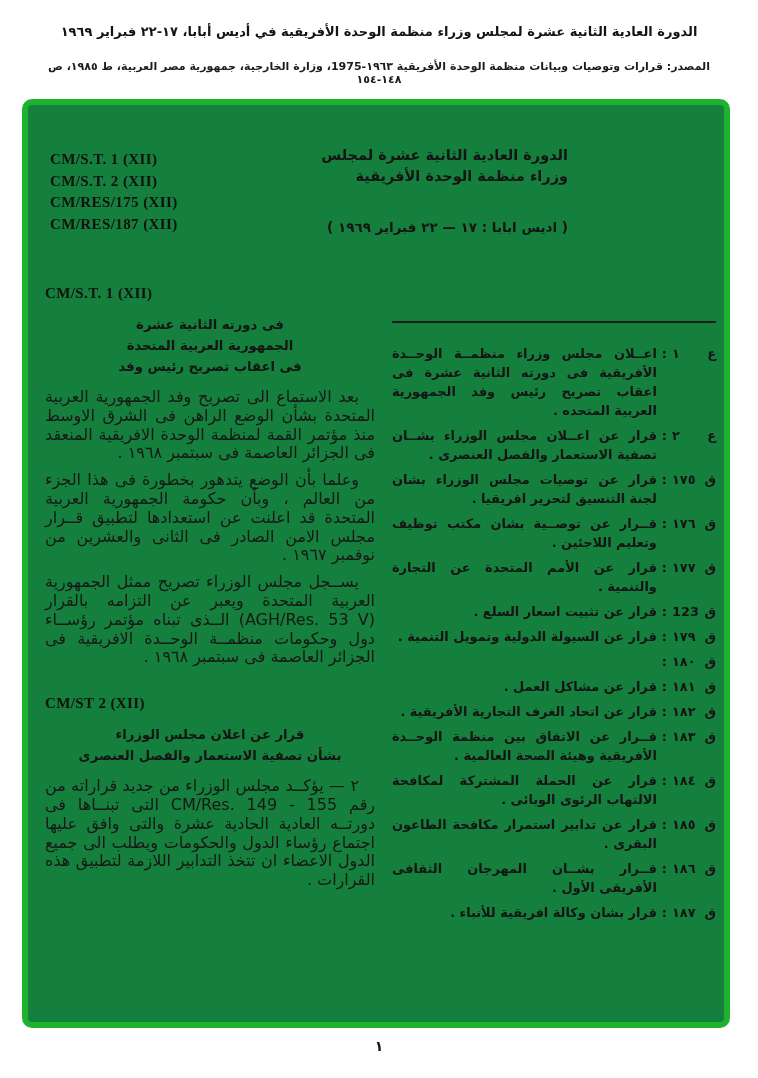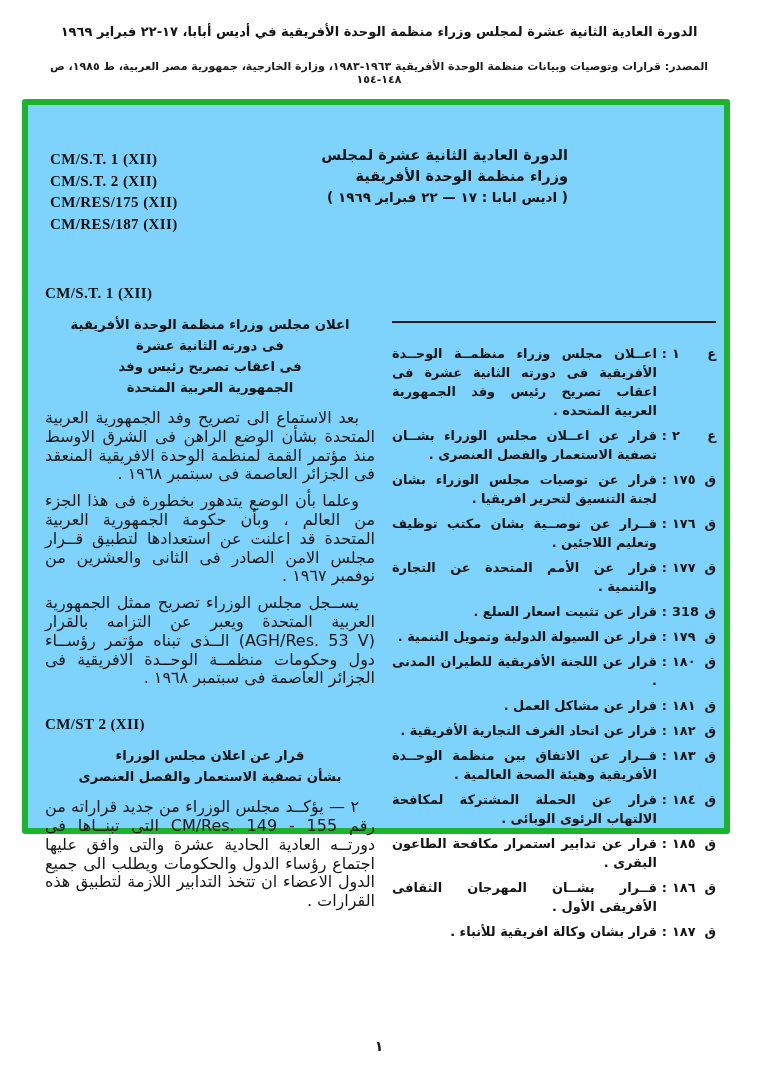--- a/index.html
+++ b/index.html
@@ -11,37 +11,37 @@
   .page-title{
     position:absolute;top:24px;left:30px;right:30px;direction:rtl;
     text-align:center;font-size:13px;font-weight:bold;letter-spacing:0;
   }
   .page-source{
     position:absolute;top:60px;left:38px;right:38px;direction:rtl;
     text-align:center;font-size:11px;font-weight:bold;color:#1c1c1c;
   }
   
   .frame{
-    position:absolute;left:22px;top:99px;width:708px;height:735px;
-    box-sizing:border-box;border:6px solid #1db32e;border-radius:3px;
-    background:#7dd3fc;
+    position:absolute;left:22px;top:99px;width:708px;height:929px;
+    box-sizing:border-box;border:6px solid #1db32e;border-radius:10px;
+    background:#15803d;
   }
   .frame-inner{position:relative;width:100%;height:100%;}
   
   .codes{
     position:absolute;left:22px;top:44px;direction:ltr;
     font-family:"Liberation Serif","DejaVu Serif",serif;
     font-size:15px;line-height:21.5px;letter-spacing:.4px;font-weight:bold;color:#101010;
   }
   
   .session{
     position:absolute;left:272px;top:40px;width:268px;direction:rtl;
     text-align:right;font-weight:bold;font-size:14.5px;line-height:21px;
   }
-  .session-date{font-size:13.5px;font-weight:bold;}
+  .session-date{margin-top:30px;font-size:13.5px;font-weight:bold;}
   
   .col-left{
     position:absolute;left:17px;top:180px;width:330px;direction:rtl;
   }
   .sec-code{
     direction:ltr;text-align:left;
     font-family:"Liberation Serif","DejaVu Serif",serif;
     font-size:15px;font-weight:bold;letter-spacing:.4px;margin:0 0 12px 0;color:#101010;
   }
   .sec-heading{text-align:center;font-weight:bold;font-size:13.2px;line-height:21px;margin:0 0 11px 0;}
@@ -64,21 +64,21 @@
   
   .pagenum{
     position:absolute;top:1038px;left:0;right:0;text-align:center;
     font-size:14px;font-weight:bold;direction:rtl;
   }
 </style>
 </head>
 <body>
 
 <div class="page-title">الدورة العادية الثانية عشرة لمجلس وزراء منظمة الوحدة الأفريقية في أديس أبابا، ١٧-٢٢ فبراير ١٩٦٩</div>
-<div class="page-source">المصدر: قرارات وتوصيات وبيانات منظمة الوحدة الأفريقية ١٩٦٣-١٩٨٣، وزارة الخارجية، جمهورية مصر العربية، ط ١٩٨٥، ص ١٤٨-١٥٤</div>
+<div class="page-source">المصدر: قرارات وتوصيات وبيانات منظمة الوحدة الأفريقية ١٩٦٣-1975، وزارة الخارجية، جمهورية مصر العربية، ط ١٩٨٥، ص ١٤٨-١٥٤</div>
 
 <div class="frame">
   <div class="frame-inner">
 
     <div class="codes">
       <div>CM/S.T. 1 (XII)</div>
       <div>CM/S.T. 2 (XII)</div>
       <div>CM/RES/175 (XII)</div>
       <div>CM/RES/187 (XII)</div>
     </div>
@@ -87,24 +87,23 @@
       <div>الدورة العادية الثانية عشرة لمجلس</div>
       <div>وزراء منظمة الوحدة الأفريقية</div>
       <div class="session-date">( اديس ابابا : ١٧ — ٢٢ فبراير ١٩٦٩ )</div>
     </div>
 
     <div class="col-left">
 
       <div>
         <div class="sec-code">CM/S.T. 1 (XII)</div>
         <div class="sec-heading">
-          <span>اعلان مجلس وزراء منظمة الوحدة الأفريقية</span>
           <span>فى دورته الثانية عشرة</span>
+          <span>الجمهورية العربية المتحدة</span>
           <span>فى اعقاب تصريح رئيس وفد</span>
-          <span>الجمهورية العربية المتحدة</span>
         </div>
         <p class="para">بعد الاستماع الى تصريح وفد الجمهورية العربية المتحدة بشأن الوضع الراهن فى الشرق الاوسط منذ مؤتمر القمة لمنظمة الوحدة الافريقية المنعقد فى الجزائر العاصمة فى سبتمبر ١٩٦٨ .</p>
         <p class="para">وعلما بأن الوضع يتدهور بخطورة فى هذا الجزء من العالم ، وبأن حكومة الجمهورية العربية المتحدة قد اعلنت عن استعدادها لتطبيق قــرار مجلس الامن الصادر فى الثانى والعشرين من نوفمبر ١٩٦٧ .</p>
         <p class="para">يســجل مجلس الوزراء تصريح ممثل الجمهورية العربية المتحدة ويعبر عن التزامه بالقرار (AGH/Res. 53 V) الــذى تبناه مؤتمر رؤســاء دول وحكومات منظمــة الوحــدة الافريقية فى الجزائر العاصمة فى سبتمبر ١٩٦٨ .</p>
       </div>
 
       <div class="section2">
         <div class="sec-code">CM/ST 2 (XII)</div>
         <div class="sec-heading">
           <span>قرار عن اعلان مجلس الوزراء</span>
@@ -155,40 +154,39 @@
           <span class="toc-label">
               <span>ق</span>
               <span>١٧٧</span>
             </span>
           <span class="toc-colon">:</span>
           <span class="toc-text">قرار عن الأمم المتحدة عن التجارة والتنمية .</span>
         </div>
         <div class="toc-item">
           <span class="toc-label">
               <span>ق</span>
-              <span>318</span>
+              <span>123</span>
             </span>
           <span class="toc-colon">:</span>
           <span class="toc-text">قرار عن تثبيت اسعار السلع .</span>
         </div>
         <div class="toc-item">
           <span class="toc-label">
               <span>ق</span>
               <span>١٧٩</span>
             </span>
           <span class="toc-colon">:</span>
           <span class="toc-text">قرار عن السيولة الدولية وتمويل التنمية .</span>
         </div>
         <div class="toc-item">
           <span class="toc-label">
               <span>ق</span>
               <span>١٨٠</span>
             </span>
           <span class="toc-colon">:</span>
-          <span class="toc-text">قرار عن اللجنة الأفريقية للطيران المدنى .</span>
         </div>
         <div class="toc-item">
           <span class="toc-label">
               <span>ق</span>
               <span>١٨١</span>
             </span>
           <span class="toc-colon">:</span>
           <span class="toc-text">قرار عن مشاكل العمل .</span>
         </div>
         <div class="toc-item">

